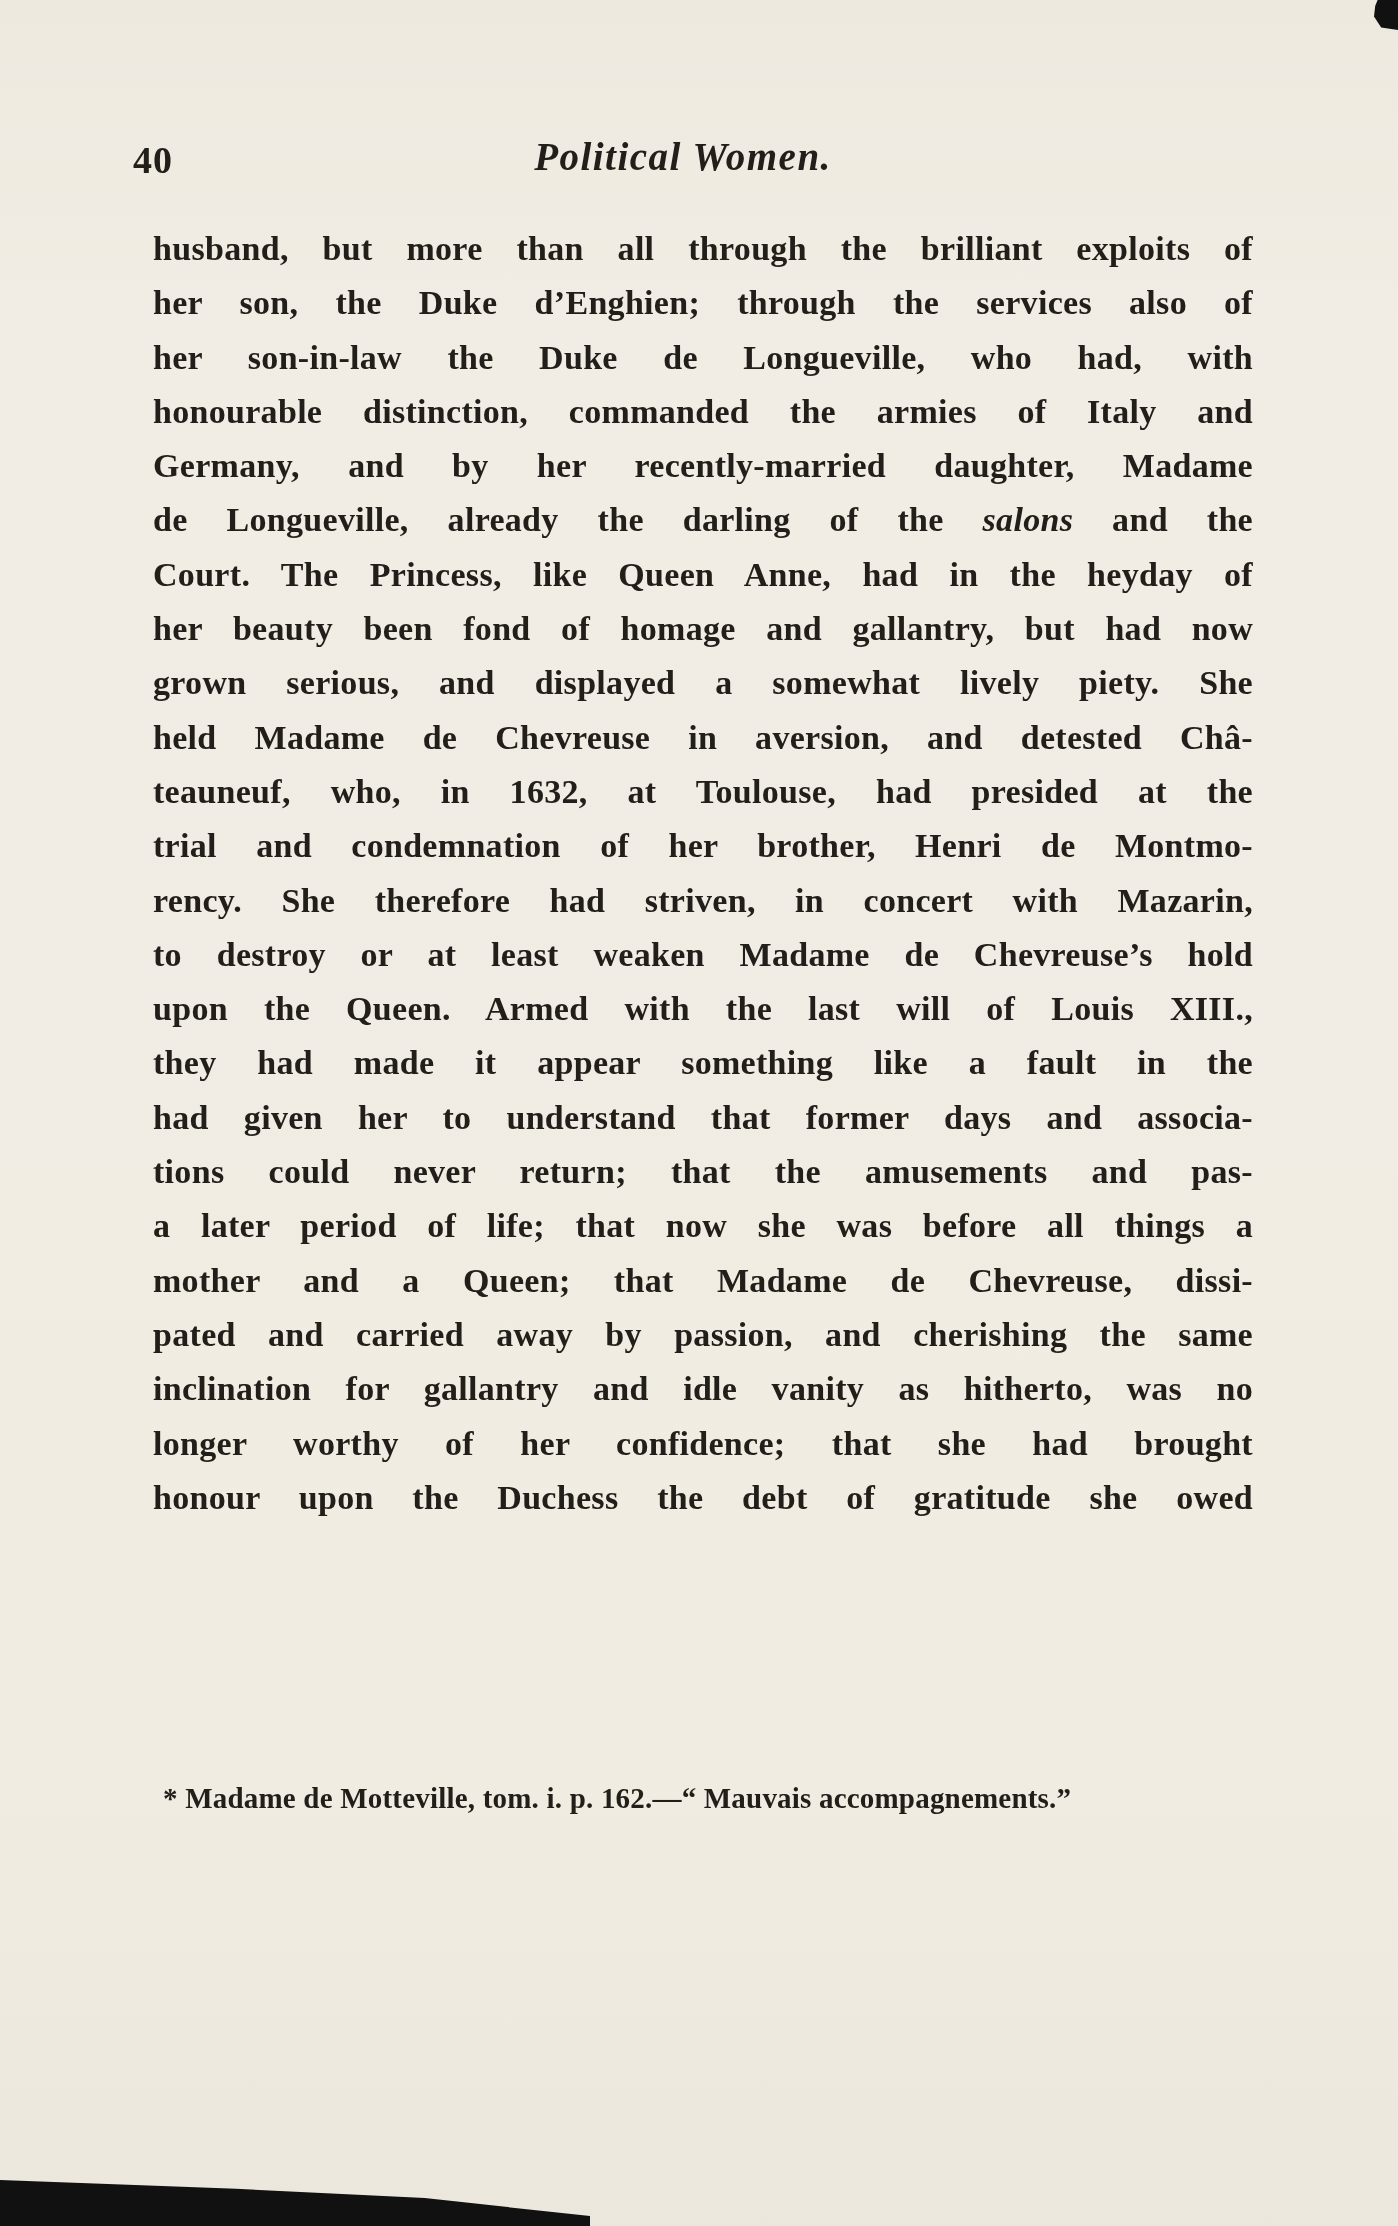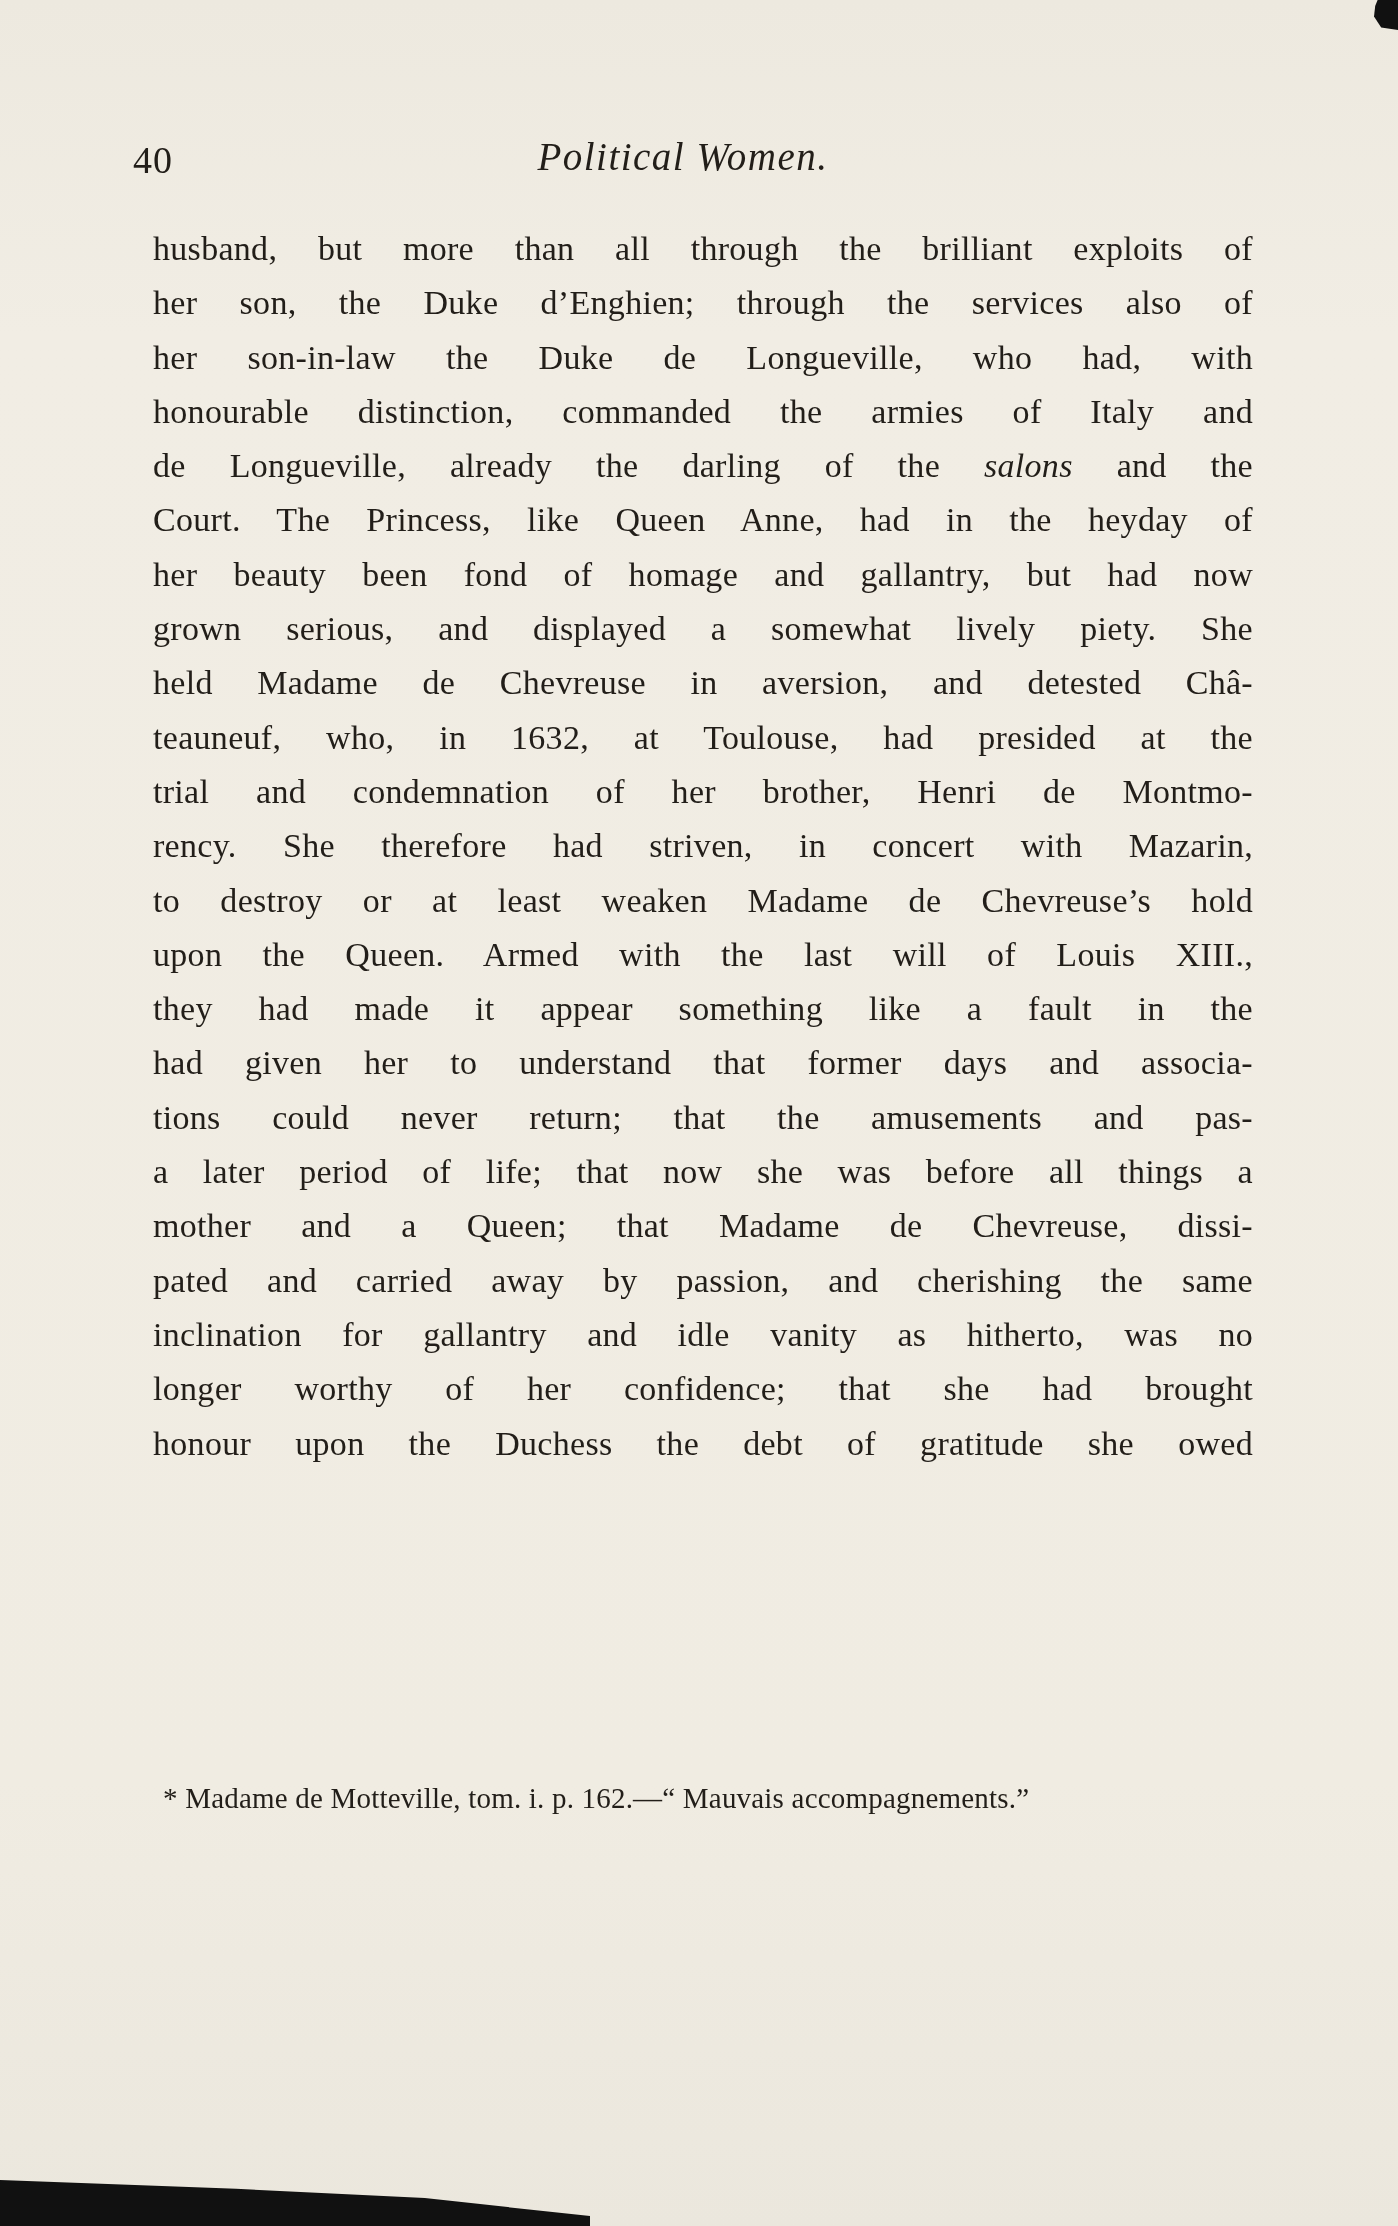--- a/index.html
+++ b/index.html
@@ -10,20 +10,21 @@
   *{margin:0;padding:0;box-sizing:border-box;}
   html,body{width:1398px;background:var(--paper);}
   .page{
     position:relative;
     width:1398px;
     height:2226px;
     background:linear-gradient(180deg,#ede9df 0%,#f1ede4 15%,#f0ece2 80%,#ebe7dd 100%);
     color:var(--ink);
     font-family:"Liberation Serif","DejaVu Serif",serif;
     overflow:hidden;
+    font-weight:bold;
   }
   .header{
     position:absolute;
     top:134px;
     left:133px;
     width:1100px;
     height:52px;
   }
   .pagenum{
     position:absolute;
@@ -94,20 +95,21 @@
   <div class="header">
     <span class="pagenum">40</span>
     <span class="title">Political Women.</span>
   </div>
 
   <div class="body">
       <div class="line"><span>husband, but more than all through the brilliant exploits of</span></div>
       <div class="line"><span>her son, the Duke d’Enghien; through the services also of</span></div>
       <div class="line"><span>her son-in-law the Duke de Longueville, who had, with</span></div>
       <div class="line"><span>honourable distinction, commanded the armies of Italy and</span></div>
+      <div class="line"><span>Germany, and by her recently-married daughter, Madame</span></div>
       <div class="line"><span>de Longueville, already the darling of the </span><span class="italic">salons</span><span> and the</span></div>
       <div class="line"><span>Court. The Princess, like Queen Anne, had in the heyday of</span></div>
       <div class="line"><span>her beauty been fond of homage and gallantry, but had now</span></div>
       <div class="line"><span>grown serious, and displayed a somewhat lively piety. She</span></div>
       <div class="line"><span>held Madame de Chevreuse in aversion, and detested Châ-</span></div>
       <div class="line"><span>teauneuf, who, in 1632, at Toulouse, had presided at the</span></div>
       <div class="line"><span>trial and condemnation of her brother, Henri de Montmo-</span></div>
       <div class="line"><span>rency. She therefore had striven, in concert with Mazarin,</span></div>
       <div class="line"><span>to destroy or at least weaken Madame de Chevreuse’s hold</span></div>
       <div class="line"><span>upon the Queen. Armed with the last will of Louis XIII.,</span></div>

